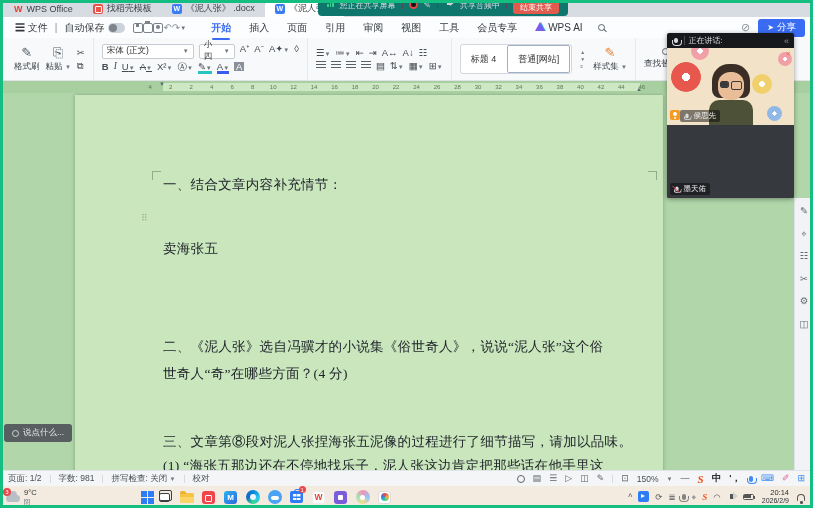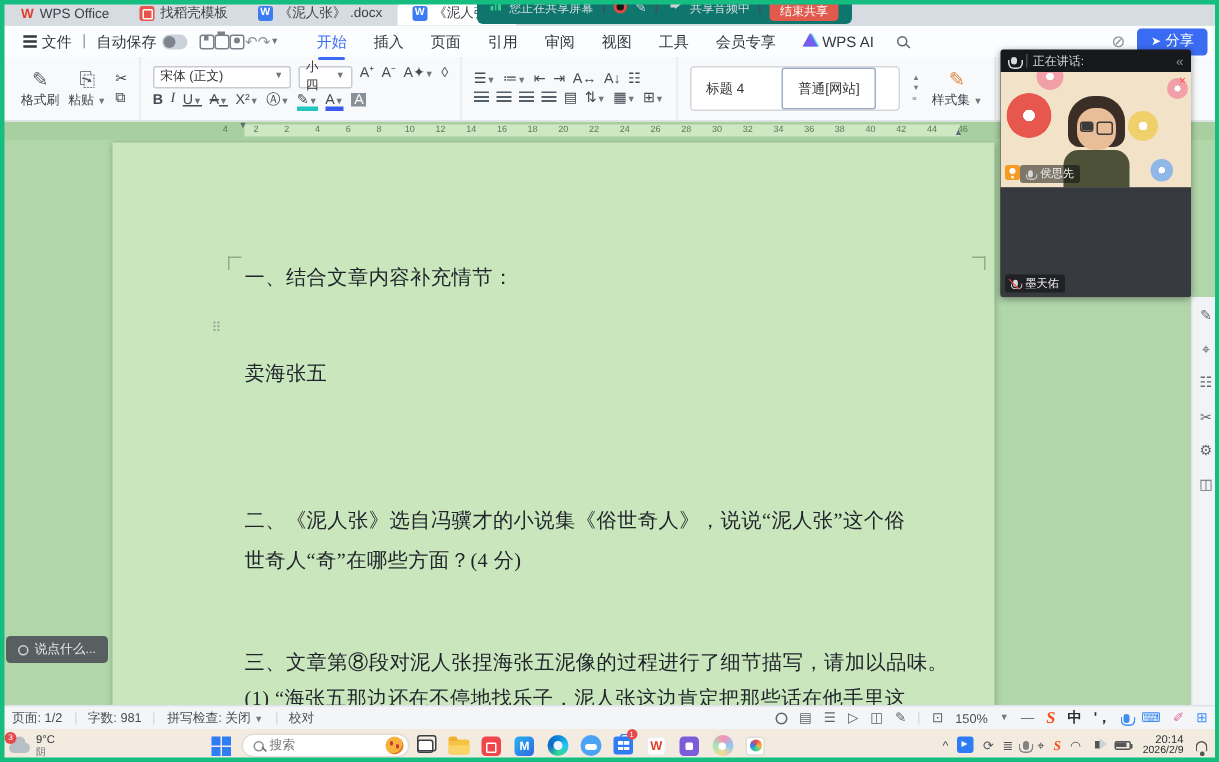--- a/index.html
+++ b/index.html
@@ -23,21 +23,21 @@
   .vdiv{width:1px;height:9px;background:#4a4d53}
   .rec{width:9px;height:9px;border-radius:50%;border:2px solid #e04b44;background:#16171a}
   .penw{color:#cfd2d6;font-size:9px}
   .spk{display:inline-block;width:4px;height:5px;background:#cfd2d6;position:relative;margin:0 3px}
   .spk::before{content:"";position:absolute;left:3px;top:-2px;border:4.5px solid transparent;border-left:5px solid #cfd2d6}
   #stop-share{background:#e05a4e;color:#fff;border:none;font-size:8px;border-radius:3px;padding:1.5px 7px}
   
   #menubar{position:absolute;top:17px;left:0;right:0;height:21px;background:#fcfdfe;display:flex;align-items:center;padding:0 8px;font-size:10px;color:#33373d;z-index:10}
   .mitem{margin:0 7px;white-space:nowrap}
   .mtab{margin:0 8px;padding:2px 1px;white-space:nowrap;position:relative}
-  .mtab.active{color:#3a6cf3;font-weight:normal}
+  .mtab.active{color:#3a6cf3;font-weight:bold}
   .mtab.active::after{content:"";position:absolute;left:2px;right:2px;bottom:-3px;height:2px;background:#3a6cf3;border-radius:1px}
   .toggle{width:17px;height:10px;border-radius:5px;background:#ccd2d9;position:relative;display:inline-block;margin-left:4px}
   .toggle::after{content:"";position:absolute;left:1px;top:1px;width:8px;height:8px;border-radius:50%;background:#7d848d}
   .qicon{display:inline-block;width:10px;height:10px;border:1.5px solid #7b828a;border-radius:2px;position:relative}
   .qicon.save::after{content:"";position:absolute;left:2px;top:0;width:3px;height:3px;background:#7b828a}
   .qicon.print::after{content:"";position:absolute;left:1px;top:-3px;width:5px;height:3px;background:#7b828a}
   .qicon.prev::after{content:"";position:absolute;left:1.5px;top:1.5px;width:4px;height:4px;border-radius:50%;background:#7b828a}
   .ghost{color:#8b9199;font-size:10px}
   .ai-tri{display:inline-block;width:0;height:0;border-left:5px solid transparent;border-right:5px solid transparent;border-bottom:9px solid #7a5cf0;margin-right:3px;filter:drop-shadow(1px 0 0 #2ec5e8)}
   .mglass{display:inline-block;width:7px;height:7px;border:1.4px solid #5d646b;border-radius:50%;position:relative}
@@ -52,21 +52,21 @@
   .bigbtn{display:flex;flex-direction:column;align-items:center;gap:2px;font-size:8.5px;color:#3c4148}
   .bb-ic{font-size:13px;color:#55606b;line-height:1}
   .sel{background:#fff;border:1px solid #c7ccd3;border-radius:2px;font-size:8.5px;color:#333;display:flex;align-items:center;justify-content:space-between;gap:4px;padding:0 4px;height:15px}
   .micon{font-size:9.5px;color:#454b52;line-height:1;white-space:nowrap}
   .caret{font-size:6px;color:#70767d}
   .hl-a{border-bottom:3px solid #26c6c0;padding-bottom:0}
   .fc-a{border-bottom:3px solid #3a5bf0;padding-bottom:0}
   .shade-a{background:#8a9099;color:#fff;padding:0 2px}
   .stylebox{background:#fff;border:1px solid #d3d7dc;border-radius:3px;height:30px;display:flex;align-items:center}
   .stylecell{font-size:9px;color:#333;padding:0 10px;height:100%;display:flex;align-items:center;white-space:nowrap}
-  .stylecell.selected{border:1.5px solid #9fb0c6;border-radius:2px;margin:15px}
+  .stylecell.selected{border:1.5px solid #9fb0c6;border-radius:2px;margin:1px}
   .minarrows{display:flex;flex-direction:column;justify-content:center;gap:1px;font-size:5px;color:#777;padding:0 2px}
   .align-ic{display:inline-block;width:10px;height:8px;background:repeating-linear-gradient(to bottom,#55606b 0 1.2px,transparent 1.2px 3px)}
   
   #ruler{position:absolute;top:81px;left:0;right:0;height:12px;background:#a8cf9f;z-index:4}
   #ruler .inner{position:absolute;left:163px;width:477px;top:2px;bottom:2px;background:#cde8c2}
   #ruler-nums{position:absolute;left:140px;width:512px;top:0;height:12px;display:flex}
   #ruler-nums span{flex:1;text-align:center;font-size:6px;color:#5b7a58;line-height:12px}
   .ind-marker{position:absolute;font-size:6px;color:#5f6a73;top:0;line-height:6px}
   
   #canvas{position:absolute;top:93px;left:0;right:0;height:377px;background:#b0d6a9;overflow:hidden}
@@ -463,25 +463,20 @@
           <span class="wtemp">9°C</span>
           <span class="wcond">阴</span>
         </span>
     </div>
     <span class="winlogo">
         <i></i>
         <i></i>
         <i></i>
         <i></i>
       </span>
-    <div id="searchpill">
-      <span class="mglass" style="border-color:#8a8d91"></span>
-      <span class="ph">搜索</span>
-      <span class="pizza"></span>
-    </div>
     <span class="tico">
         <span class="tv"></span>
       </span>
     <span class="tico">
         <span class="folder"></span>
       </span>
     <span class="tico">
         <span class="redapp"></span>
       </span>
     <span class="tico">

